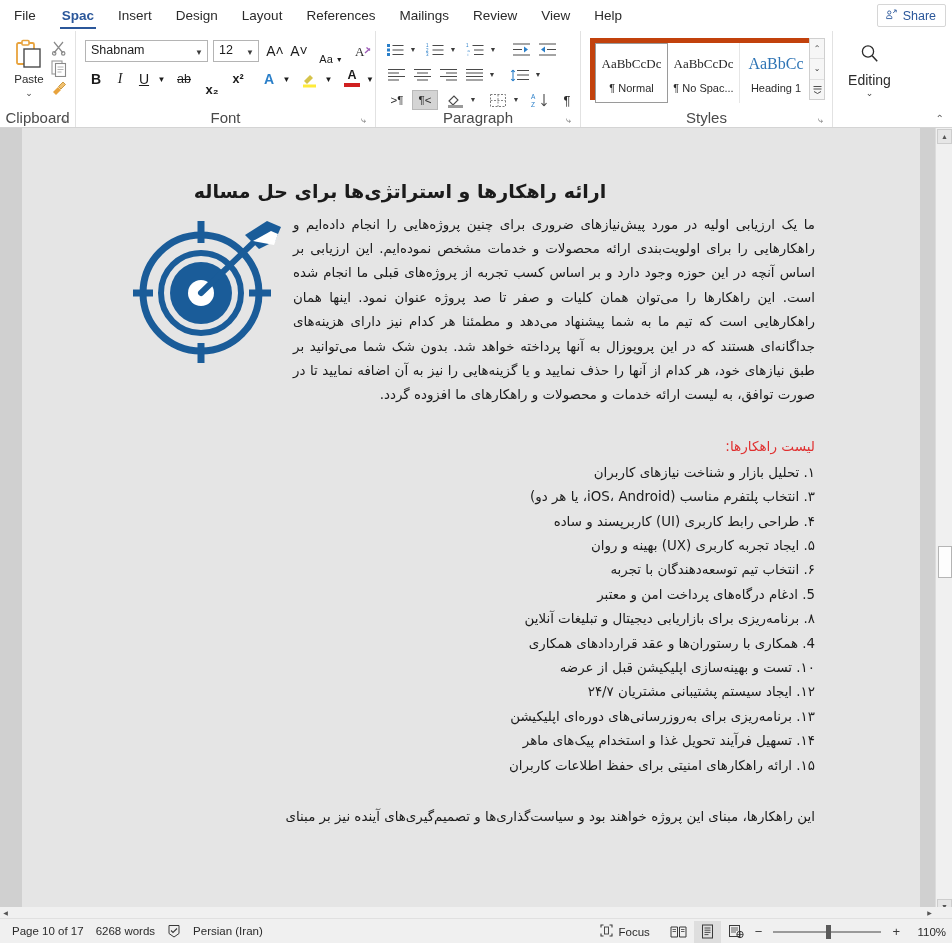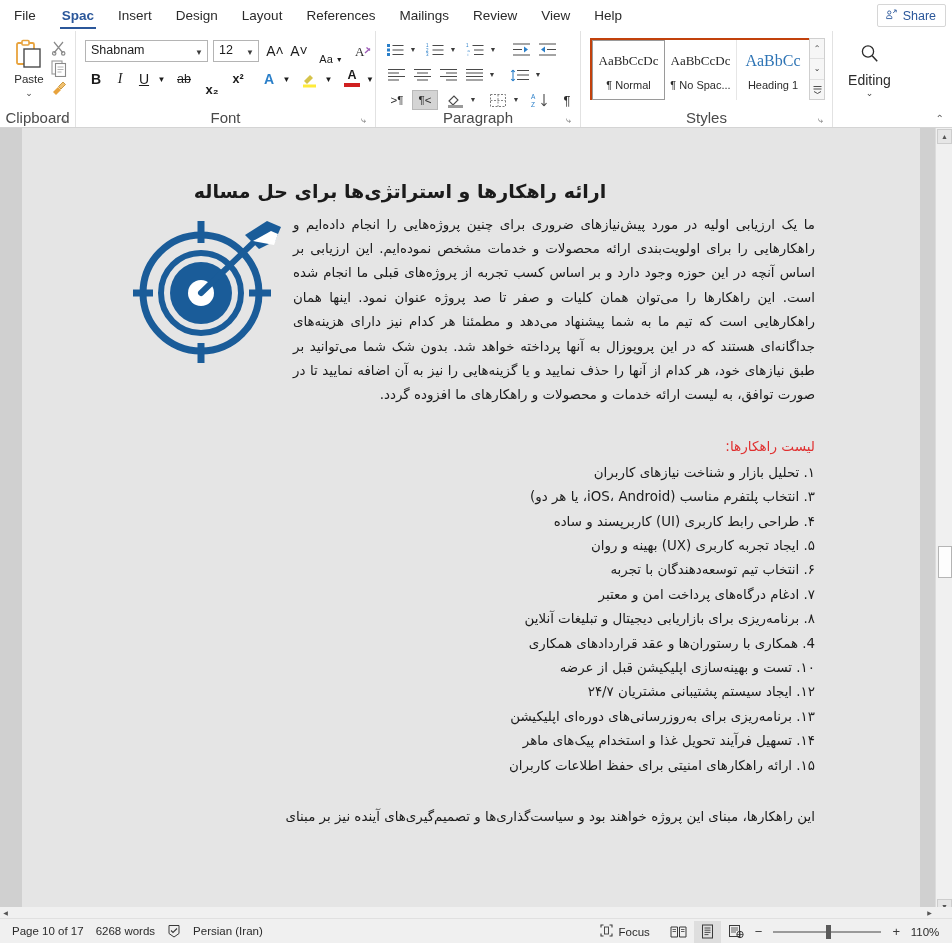--- a/index.html
+++ b/index.html
@@ -122,21 +122,21 @@
     position: absolute;
     display: flex; align-items: center; justify-content: center;
   }
   .pbtn.on { background: #d4d4d4; border: 1px solid #b9b9b9; }
 
   
   #g-styles { left: 581px; width: 252px; }
   .style-strip {
     position: absolute; left: 9px; top: 7px;
     height: 62px; display: flex;
-    border: 2px solid #c2410c; background: #fff;
+    border: 5px solid #c2410c; background: #fff;
   }
   .style-card {
     width: 72px; height: 60px;
     border-right: 1px solid #e6e6e6;
     display: flex; flex-direction: column;
     align-items: center; justify-content: center;
     background: #fff;
   }
   .style-card.sel { border: 1.6px solid #9a9a9a; width: 73px; }
   .style-preview {
@@ -296,21 +296,21 @@
   }
   .zs-mid {
     position: absolute; left: 53px; top: 8px;
     width: 1px; height: 9px; background: #9a9a9a;
   }
   .zs-thumb {
     position: absolute; left: 53px; top: 6px;
     width: 5px; height: 14px; background: #5a5a5a;
   }
   .zoom-sign { font-size: 13px; color: #3a3a3a; padding: 0 4px; }
-  .zoom-pct { font-size: 11.5px; color: #2b2b2b; width: 42px; text-align: center; margin-right: 6px; }
+  .zoom-pct { font-size: 11.5px; color: #2b2b2b; width: 42px; text-align: right; margin-right: 6px; }
   .top-edge {
     position: absolute; left: 0; top: 0; width: 952px; height: 2px;
     background: #2b579a;
   }
   .right-edge {
     position: absolute; right: 0; top: 0; width: 2px; height: 943px;
     background: #2b579a;
   }
 </style>
 </head>
@@ -619,21 +619,21 @@
         </div>
 
         <div class="list-heading">لیست راهکارها:</div>
 
         <ul class="num-list">
           <li>۱. تحلیل بازار و شناخت نیازهای کاربران</li>
           <li>۳. انتخاب پلتفرم مناسب (iOS، Android، یا هر دو)</li>
           <li>۴. طراحی رابط کاربری (UI) کاربرپسند و ساده</li>
           <li>۵. ایجاد تجربه کاربری (UX) بهینه و روان</li>
           <li>۶. انتخاب تیم توسعه‌دهندگان با تجربه</li>
-          <li>۷. ادغام درگاه‌های پرداخت امن و معتبر</li>
+          <li>5. ادغام درگاه‌های پرداخت امن و معتبر</li>
           <li>۸. برنامه‌ریزی برای بازاریابی دیجیتال و تبلیغات آنلاین</li>
           <li>4. همکاری با رستوران‌ها و عقد قراردادهای همکاری</li>
           <li>۱۰. تست و بهینه‌سازی اپلیکیشن قبل از عرضه</li>
           <li>۱۲. ایجاد سیستم پشتیبانی مشتریان ۲۴/۷</li>
           <li>۱۳. برنامه‌ریزی برای به‌روزرسانی‌های دوره‌ای اپلیکیشن</li>
           <li>۱۴. تسهیل فرآیند تحویل غذا و استخدام پیک‌های ماهر</li>
           <li>۱۵. ارائه راهکارهای امنیتی برای حفظ اطلاعات کاربران</li>
         </ul>
 
         <p class="tail-para">این راهکارها، مبنای این پروژه خواهند بود و سیاست‌گذاری‌ها و تصمیم‌گیری‌های آینده نیز بر مبنای</p>

